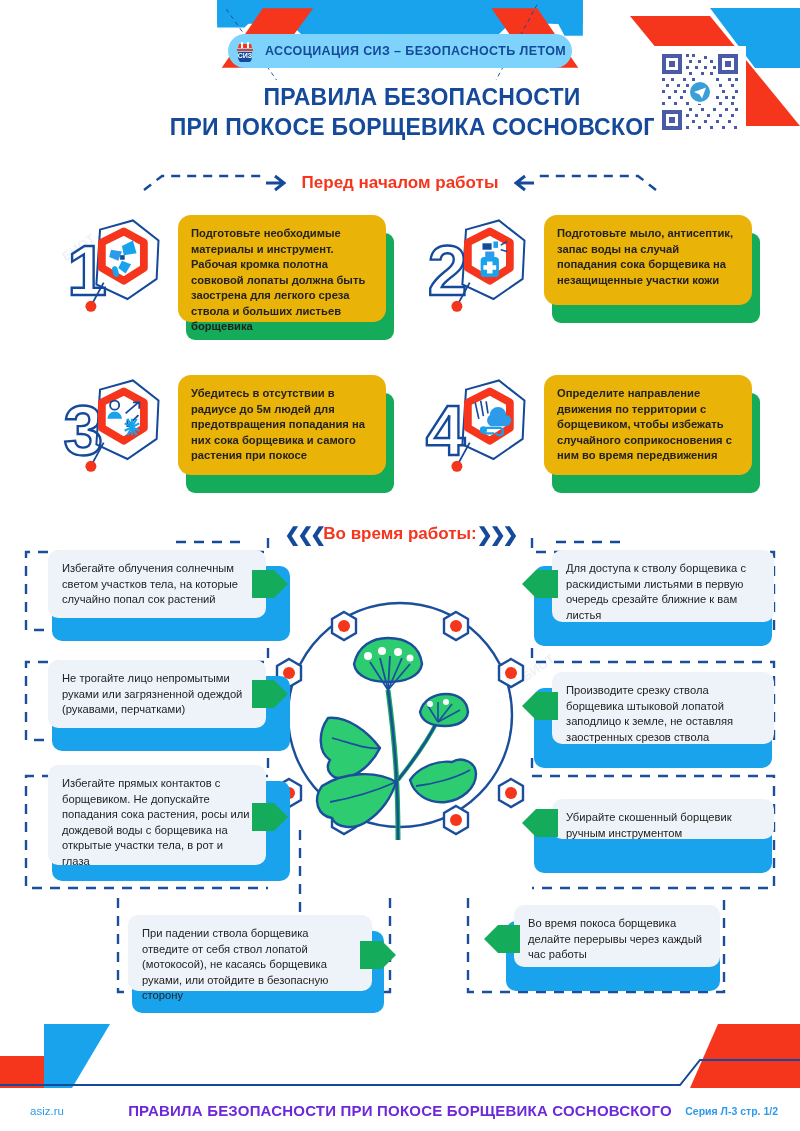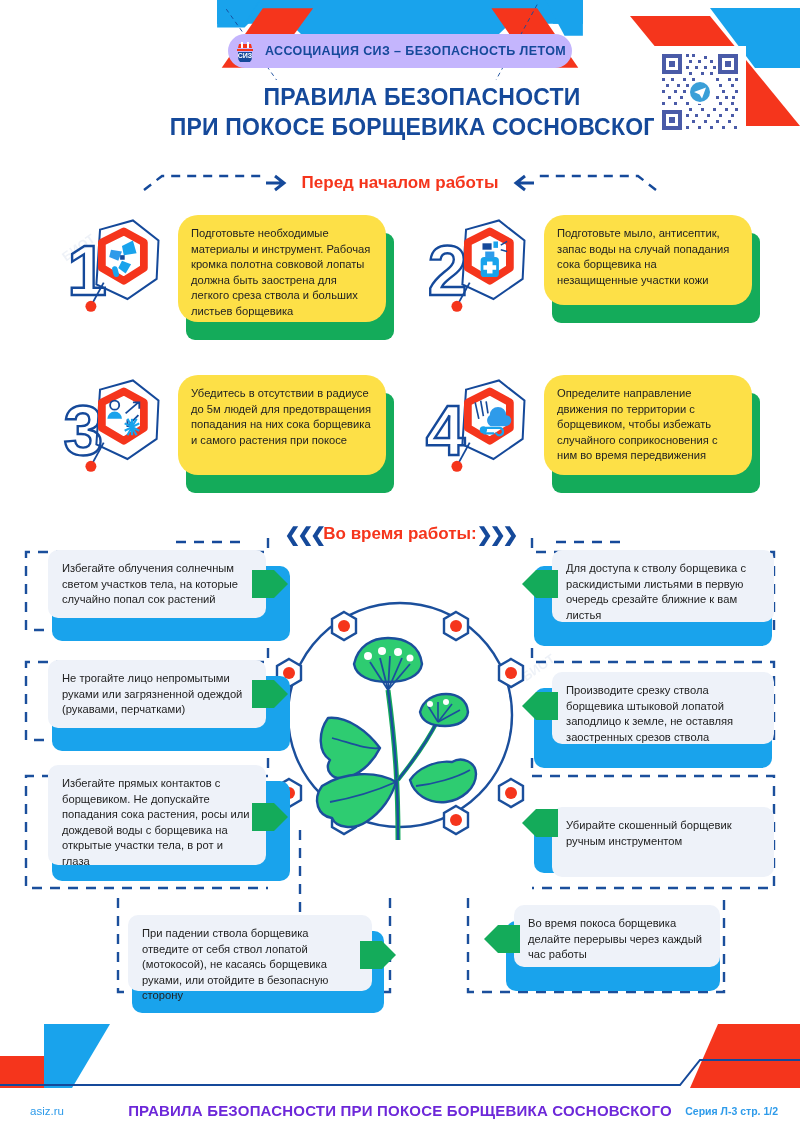--- a/index.html
+++ b/index.html
@@ -9,21 +9,21 @@
   }
   .page { position:absolute; inset:0; }
 
   
   .shape { position:absolute; }
   .hdr-band {
     position:absolute; left:0; top:0; width:800px; height:80px;
   }
   .logo-pill {
     position:absolute; left:228px; top:34px; width:344px; height:34px;
-    background:#c4b5fd; border-radius:17px; display:flex; align-items:center;
+    background:#7dd3fc; border-radius:17px; display:flex; align-items:center;
     justify-content:center; gap:9px; z-index:12;
   }
   .logo-pill .txt {
     font-size:12.5px; font-weight:bold; color:#15499a; letter-spacing:.4px;
     white-space:nowrap;
   }
   .qr-wrap {
     position:absolute; left:654px; top:46px; width:92px; height:92px;
     background:#fff; z-index:12; padding:4px;
   }
@@ -39,23 +39,24 @@
     display:flex; align-items:center; justify-content:center; 
   }
   .sec-head .label { color:#f5351c; font-weight:bold; font-size:17px; white-space:nowrap; }
   .sec-head .chev { color:#15499a; font-weight:bold; font-size:19px; letter-spacing:-3px; }
   .dashline { flex:0 0 auto; }
 
   
   .step { position:absolute; }
   .step .numwrap { position:absolute; left:0; top:0; width:110px; height:105px; }
   .step .card {
-    position:absolute; background:#fde047; border-radius:20px;
+    position:absolute; background:#eab308; border-radius:13px;
     padding:11px 14px 11px 13px; color:#222; font-size:11.2px; line-height:15.5px;
     z-index:3;
+    font-weight:bold;
   }
   .step .greenshadow {
     position:absolute; background:#14ab5a; border-radius:9px; z-index:1;
   }
 
   
   .wbox { position:absolute; }
   .wbox .card {
     position:absolute; background:#eef2f9; border-radius:10px;
     padding:11px 14px; font-size:11.2px; line-height:15.5px; color:#222; z-index:4;
@@ -455,21 +456,21 @@
   <div class="wbox" style="left:512px;top:672px;width:250px;height:92px;">
     <div class="blueshadow" style="left:22px;top:16px;width:238px;height:80px;"></div>
     <div class="card" style="left:40px;top:0;width:222px;height:72px;">Производите срезку ствола борщевика штыковой лопатой заподлицо к земле, не оставляя заостренных срезов ствола</div>
     <svg class="arrow" style="left:10px;top:18px;width:36px;height:32px;" viewBox="0 0 36 32">
       <polygon points="36,2 14,2 0,16 14,30 36,30" fill="#14ab5a"></polygon>
     </svg>
   </div>
 
   <div class="wbox" style="left:512px;top:795px;width:250px;height:80px;">
     <div class="blueshadow" style="left:22px;top:16px;width:238px;height:62px;"></div>
-    <div class="card" style="left:40px;top:12px;width:222px;height:70px;">Убирайте скошенный борщевик ручным инструментом</div>
+    <div class="card" style="left:40px;top:4px;width:222px;height:40px;">Убирайте скошенный борщевик ручным инструментом</div>
     <svg class="arrow" style="left:10px;top:12px;width:36px;height:32px;" viewBox="0 0 36 32">
       <polygon points="36,2 14,2 0,16 14,30 36,30" fill="#14ab5a"></polygon>
     </svg>
   </div>
 
   <div class="wbox" style="left:120px;top:915px;width:275px;height:95px;">
     <div class="blueshadow" style="left:12px;top:16px;width:252px;height:82px;"></div>
     <div class="card" style="left:8px;top:0;width:244px;height:76px;">При падении ствола борщевика отведите от себя ствол лопатой (мотокосой), не касаясь борщевика руками, или отойдите в безопасную сторону</div>
     <svg class="arrow" style="left:240px;top:24px;width:36px;height:32px;" viewBox="0 0 36 32">
       <polygon points="0,2 22,2 36,16 22,30 0,30" fill="#14ab5a"></polygon>

